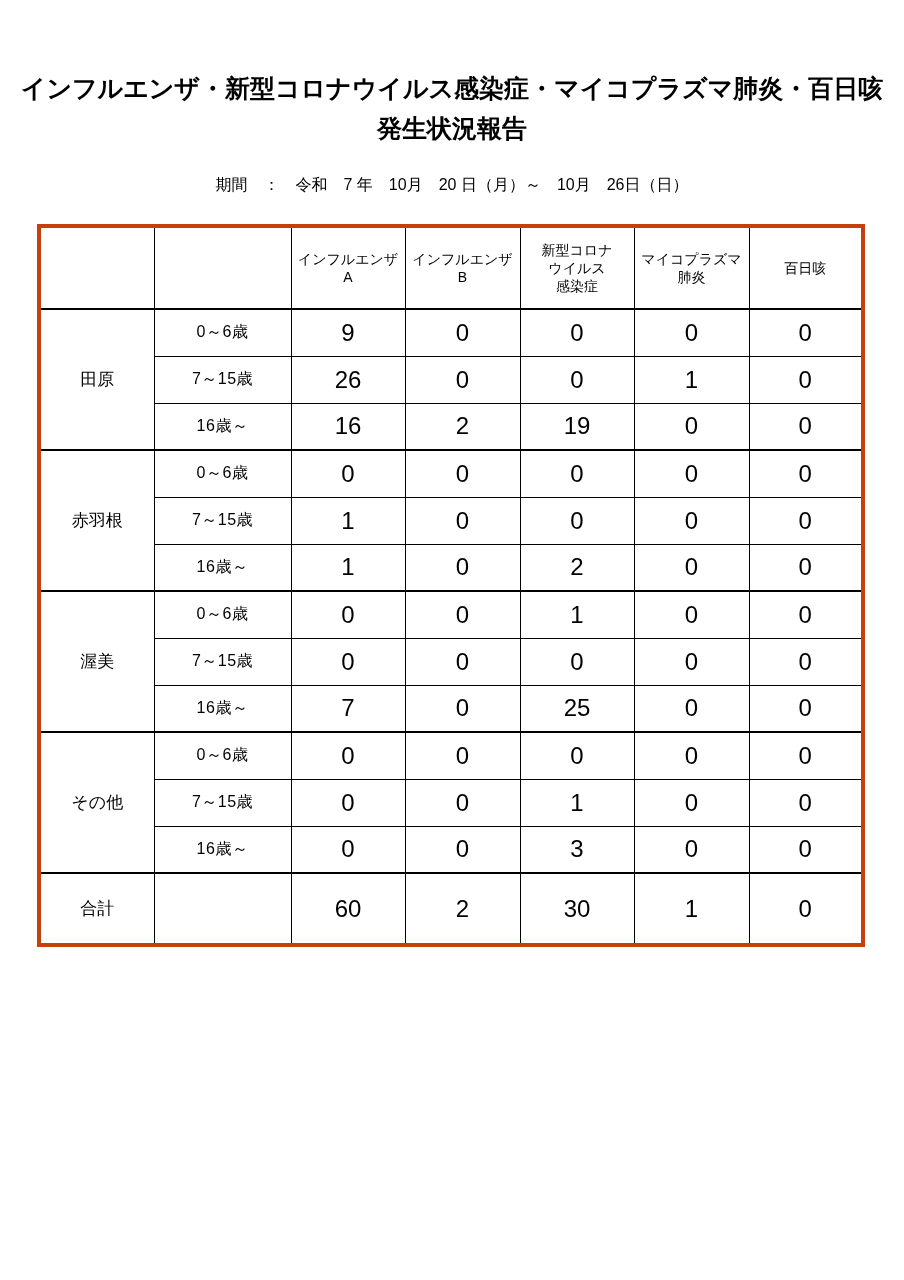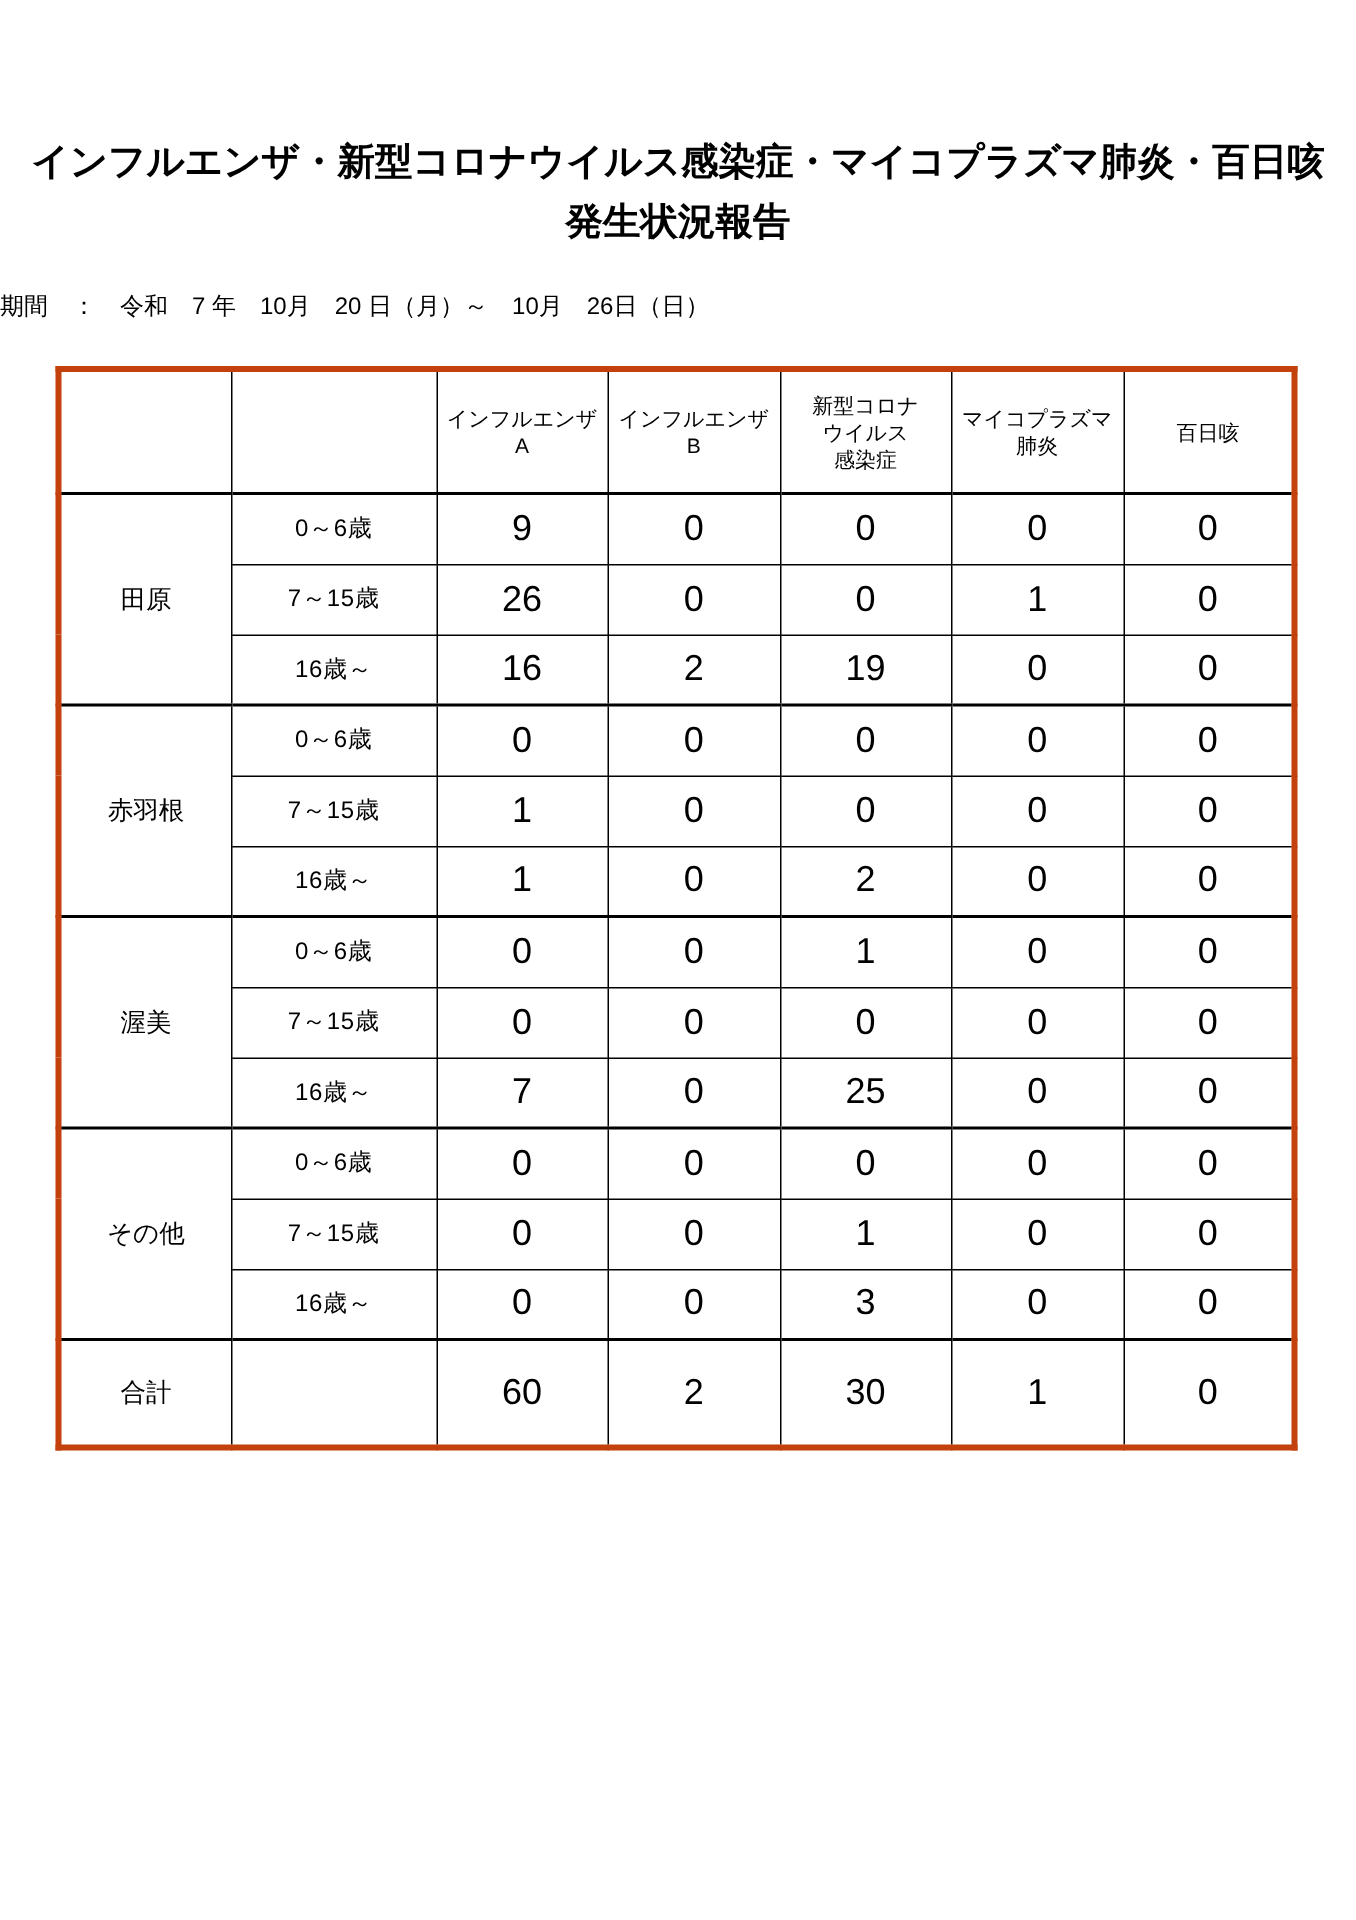--- a/index.html
+++ b/index.html
@@ -6,28 +6,28 @@
   html, body { background: #ffffff; }
   body {
     width: 904px; height: 1280px;
     font-family: "Liberation Sans", "DejaVu Sans", sans-serif;
     color: #000;
     overflow: hidden;
   }
   .page { width: 904px; height: 1280px; background: #fff; position: relative; }
 
   .title {
-    margin: 0 auto; padding-top: 88px;
+    margin: 0 auto; padding-top: 68px;
     text-align: center;
     font-size: 25px; font-weight: bold;
     line-height: 40px; letter-spacing: 0px;
   }
   .period {
     margin-top: 26px;
-    text-align: left;
+    text-align: center;
     font-size: 16px;
     line-height: 22px;
     white-space: pre;
   }
 
   table.report {
     margin: 28px 0 0 37px;
     width: 824px;
     border-collapse: collapse;
     table-layout: fixed;

